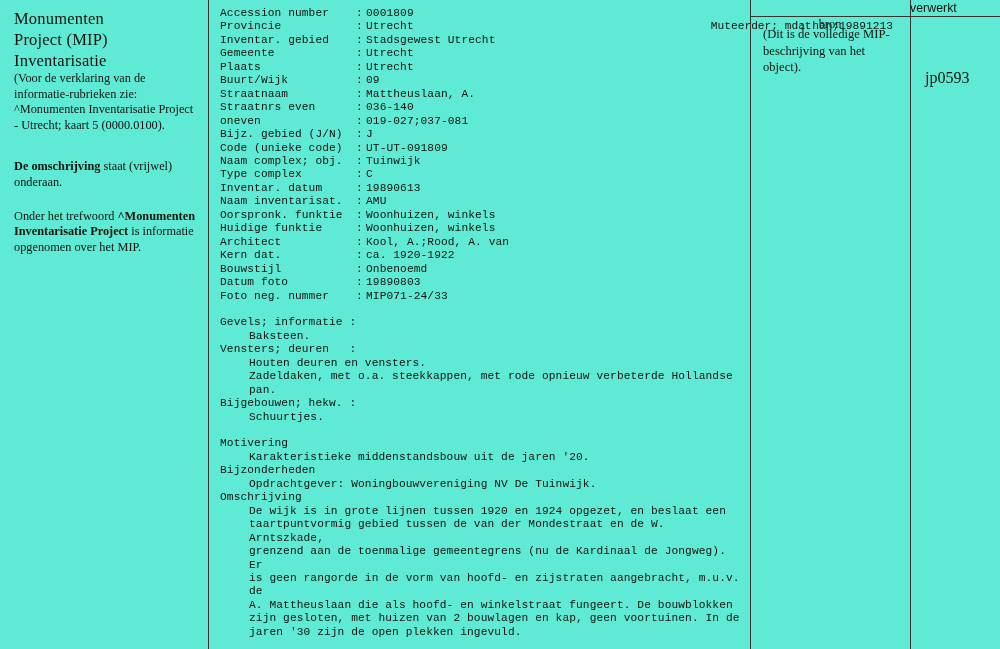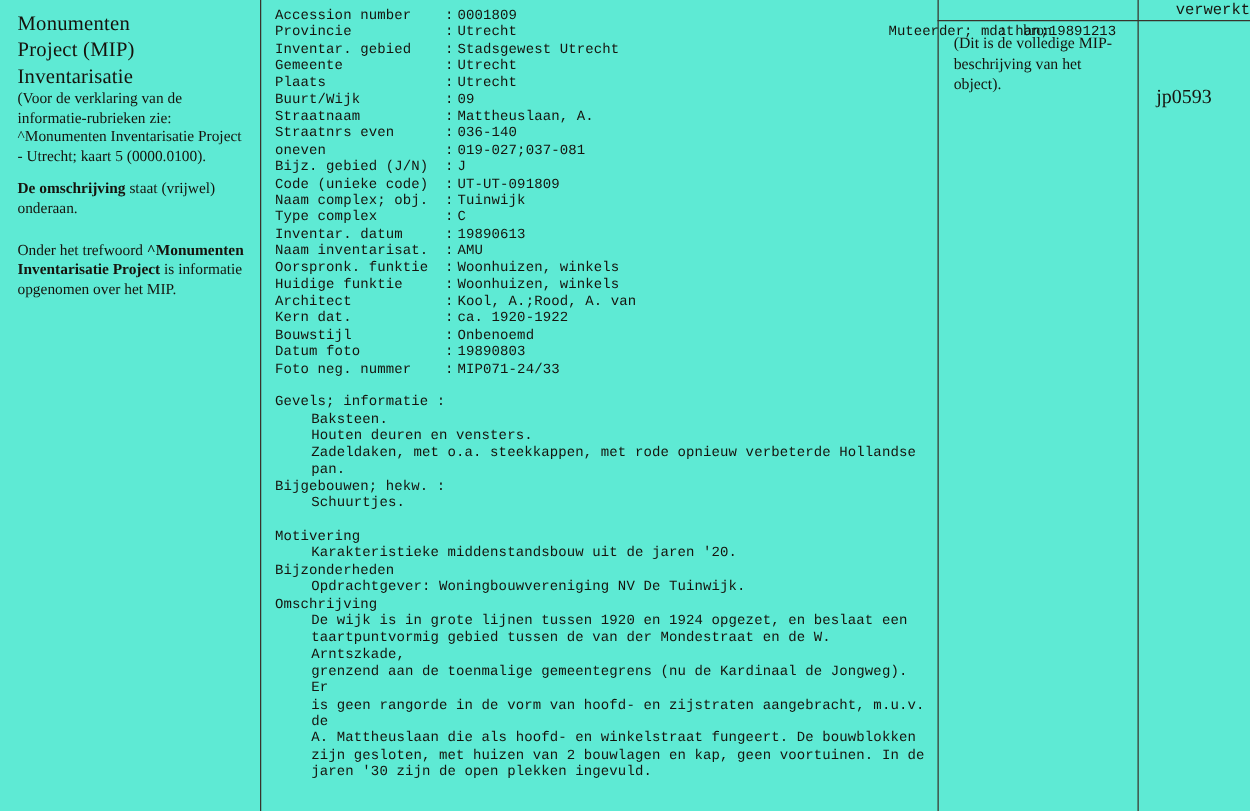--- a/index.html
+++ b/index.html
@@ -50,21 +50,21 @@
   .mip-title {
     font-size: 16.5px;
     line-height: 21px;
     letter-spacing: 0.2px;
   }
   .left-block {
     font-size: 12.3px;
     line-height: 15.6px;
   }
   .left-block.b1 { }
-  .left-block.b2 { margin-top: 10px; }
+  .left-block.b2 { margin-top: 26px; }
   .left-block.b3 { margin-top: 18px; }
   .b strong, .bold {
     font-weight: bold;
   }
 
   
   .mid-col {
     position: absolute;
     left: 220px;
     top: 7px;
@@ -117,22 +117,22 @@
     font-family: "Liberation Serif", serif;
     font-size: 12.4px;
     line-height: 15px;
     padding-top: 1px;
   }
   .col-verwerkt-head {
     position: absolute;
     left: 910px;
     top: 0px;
     width: 90px;
-    text-align: right;
-    font-family: Liberation Mono, monospace;
+    text-align: left;
+    font-family: Liberation Sans, sans-serif;
     font-size: 12.4px;
     line-height: 15px;
     padding-top: 1px;
   }
   .bron-note {
     position: absolute;
     left: 763px;
     top: 26px;
     width: 140px;
     font-family: "Liberation Serif", serif;
@@ -206,20 +206,21 @@
         <div class="row"><span class="label">Architect</span><span class="colon">:</span><span>Kool, A.;Rood, A. van</span></div>
         <div class="row"><span class="label">Kern dat.</span><span class="colon">:</span><span>ca. 1920-1922</span></div>
         <div class="row"><span class="label">Bouwstijl</span><span class="colon">:</span><span>Onbenoemd</span></div>
         <div class="row"><span class="label">Datum foto</span><span class="colon">:</span><span>19890803</span></div>
         <div class="row"><span class="label">Foto neg. nummer</span><span class="colon">:</span><span>MIP071-24/33</span></div>
       </div>
     <div class="spacer"></div>
     <div id="seclist1">
         <div class="row">Gevels; informatie :</div>
         <div class="free indent1">Baksteen.</div>
+        <div class="row">Vensters; deuren   :</div>
         <div class="free indent1">Houten deuren en vensters.</div>
         <div class="free indent1">Zadeldaken, met o.a. steekkappen, met rode opnieuw verbeterde Hollandse
 pan.</div>
         <div class="row">Bijgebouwen; hekw. :</div>
         <div class="free indent1">Schuurtjes.</div>
       </div>
     <div class="spacer"></div>
     <div id="seclist2">
         <div class="row">Motivering</div>
         <div class="free indent1">Karakteristieke middenstandsbouw uit de jaren '20.</div>

